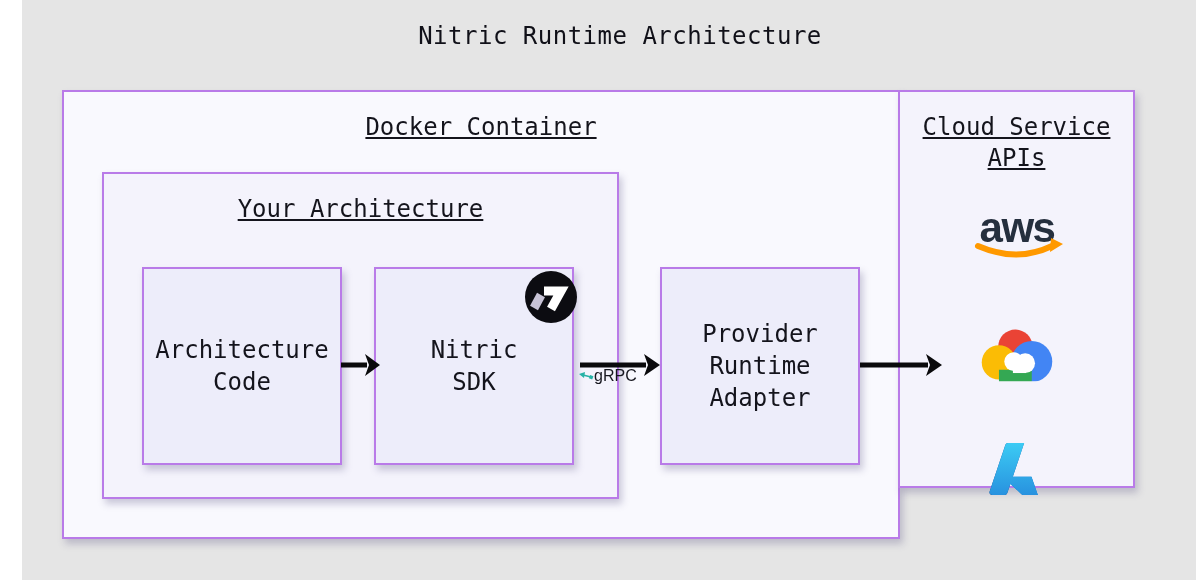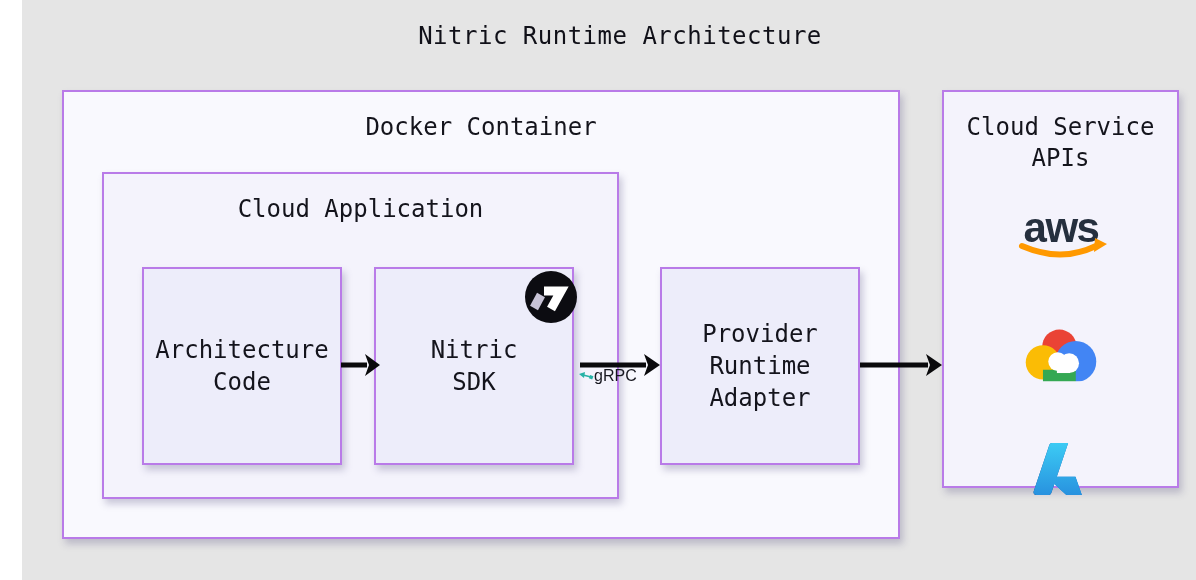--- a/index.html
+++ b/index.html
@@ -9,22 +9,22 @@
          font-size:24px;letter-spacing:0.5px;color:#101018;}
   .box{position:absolute;box-sizing:border-box;border:2px solid #b97be8;
        box-shadow:3px 5px 7px rgba(104,96,140,0.32);}
   .docker{left:40px;top:90px;width:838px;height:449px;background:#f9f9fe;}
   .yourapp{left:80px;top:172px;width:517px;height:327px;background:#f4f3fc;}
   .leaf{background:#ededfa;width:200px;height:198px;top:267px;
         display:flex;align-items:center;justify-content:center;text-align:center;}
   .appcode{left:120px;}
   .nitricsdk{left:352px;}
   .provider{left:638px;}
-  .cloud{left:920px;top:90px;width:237px;height:398px;background:#f4f3fc;}
-  .box-header{padding-top:20px;text-align:center;font-size:24px;line-height:31px;}
+  .cloud{left:876px;top:90px;width:237px;height:398px;background:#f4f3fc;}
+  .box-header{padding-top:20px;text-align:center;font-size:24px;line-height:31px;text-decoration:underline;}
   .leaf-label{font-size:24px;line-height:32px;margin:0 auto;}
   .lbl-appcode{width:180px;}
   .lbl-nitric{width:125px;}
   .lbl-provider{width:160px;}
   .lbl-cloud{width:205px;margin:0 auto;}
   .arrow{position:absolute;z-index:6;}
   .arrow line{stroke:#0a0a0c;stroke-width:5;}
   .arrow polygon{fill:#0a0a0c;}
   .nitric-badge{position:absolute;left:503px;top:271px;width:52px;height:52px;z-index:7;}
   .grpc{position:absolute;left:572px;top:367px;z-index:7;
@@ -40,21 +40,21 @@
 
 <div class="stage">
 
   <div class="title">Nitric Runtime Architecture</div>
 
   <div class="box docker">
     <div class="box-header">Docker Container</div>
   </div>
 
   <div class="box yourapp">
-    <div class="box-header">Cloud Application</div>
+    <div class="box-header">Your Architecture</div>
   </div>
 
   <div class="box leaf appcode">
     <div class="leaf-label lbl-appcode">Architecture Code</div>
   </div>
 
   <div class="box leaf nitricsdk">
     <div class="leaf-label lbl-nitric">Nitric SDK</div>
   </div>
 

